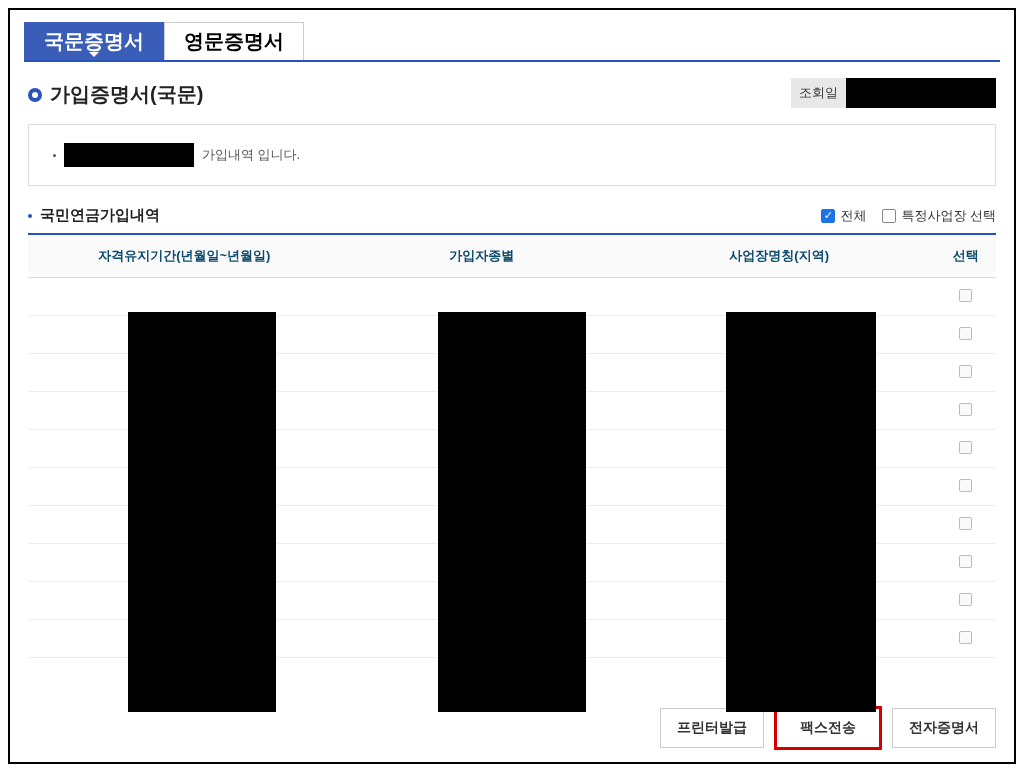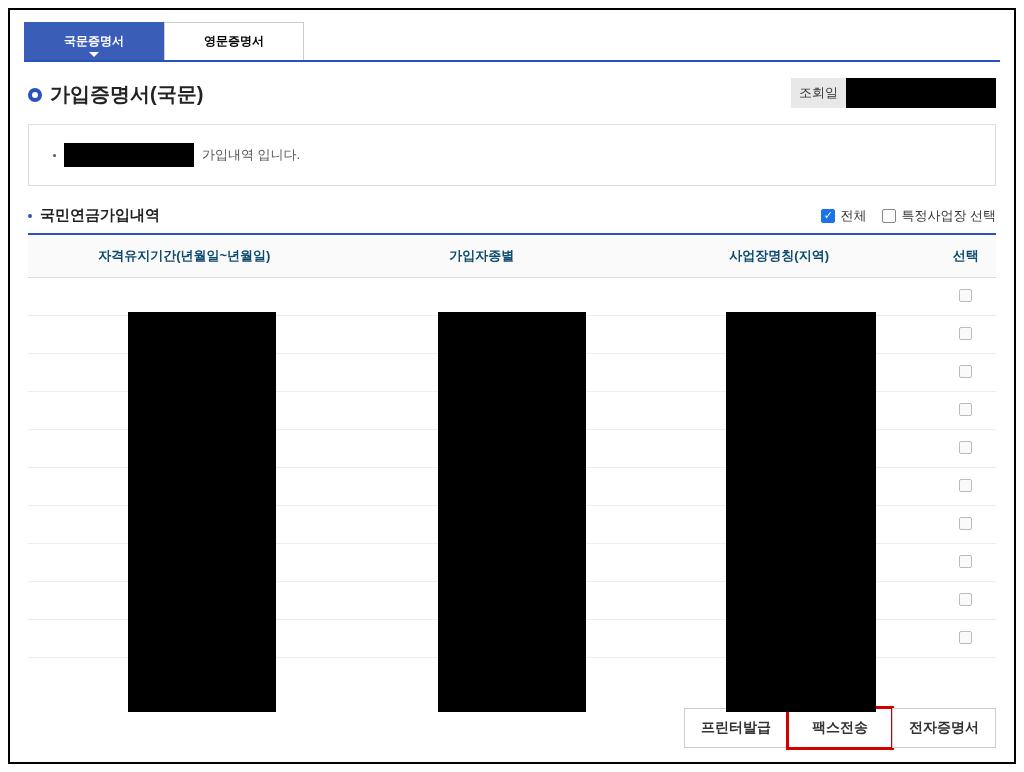--- a/index.html
+++ b/index.html
@@ -20,21 +20,21 @@
       display: flex;
       border-bottom: 2px solid #2a52be;
       margin-bottom: 16px;
     }
     .tab {
       width: 140px;
       height: 38px;
       display: flex;
       align-items: center;
       justify-content: center;
-      font-size: 12px;
+      font-size: 20px;
       font-weight: 600;
       border: 1px solid #ccc;
       border-bottom: none;
       background: #fff;
       cursor: pointer;
       position: relative;
     }
     .tab.active {
       background: #3a5db8;
       color: #fff;
@@ -199,20 +199,21 @@
       z-index: 5;
     }
     .r1 { left: 118px; top: 302px; width: 148px; height: 400px; }
     .r2 { left: 428px; top: 302px; width: 148px; height: 400px; }
     .r3 { left: 716px; top: 302px; width: 150px; height: 400px; }
     .action-bar {
       position: absolute;
       right: 18px;
       bottom: 14px;
       display: flex;
+      gap: 12px;
     }
     .action-btn {
       width: 104px;
       height: 40px;
       border: 1px solid #ccc;
       background: #fff;
       font-size: 14px;
       font-weight: 600;
       color: #333;
       display: flex;

